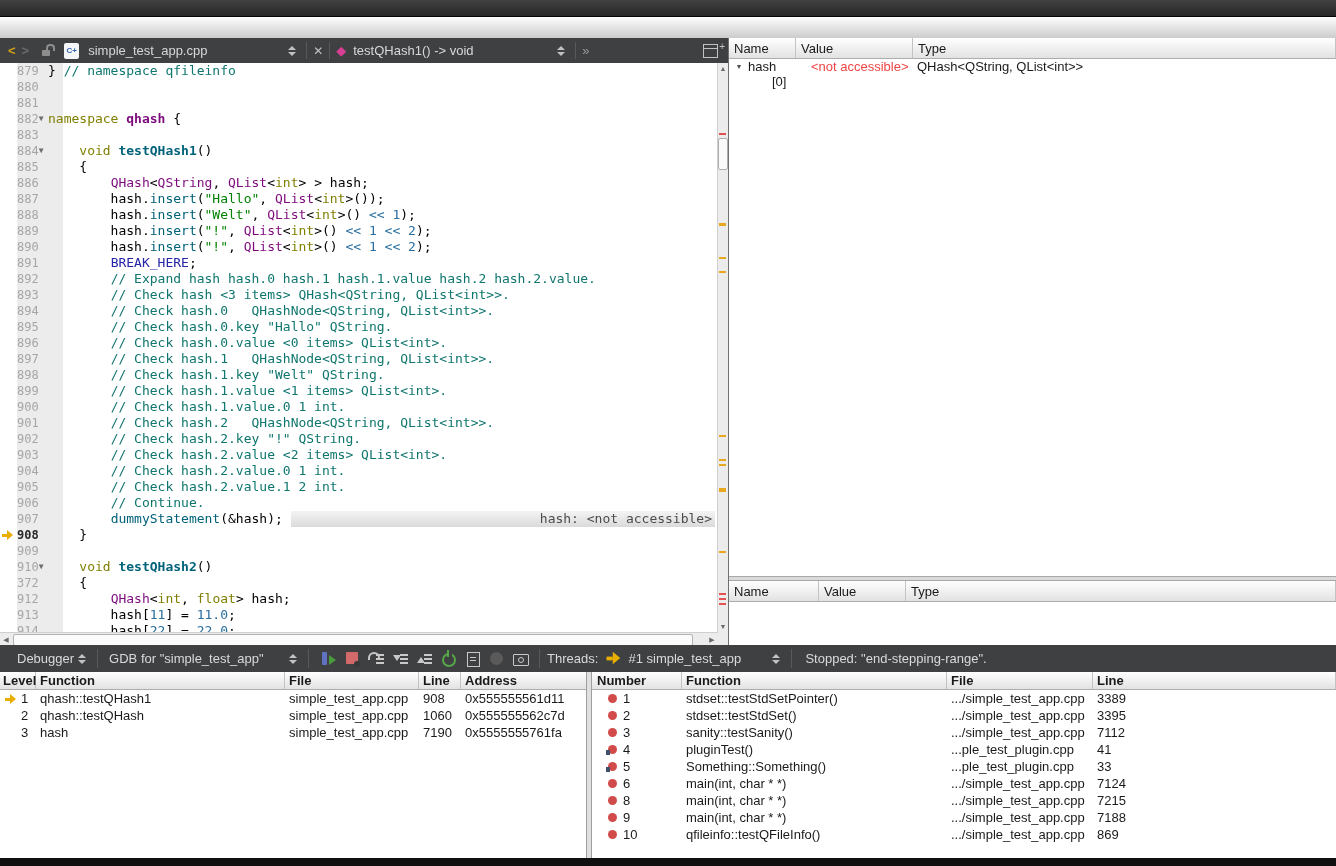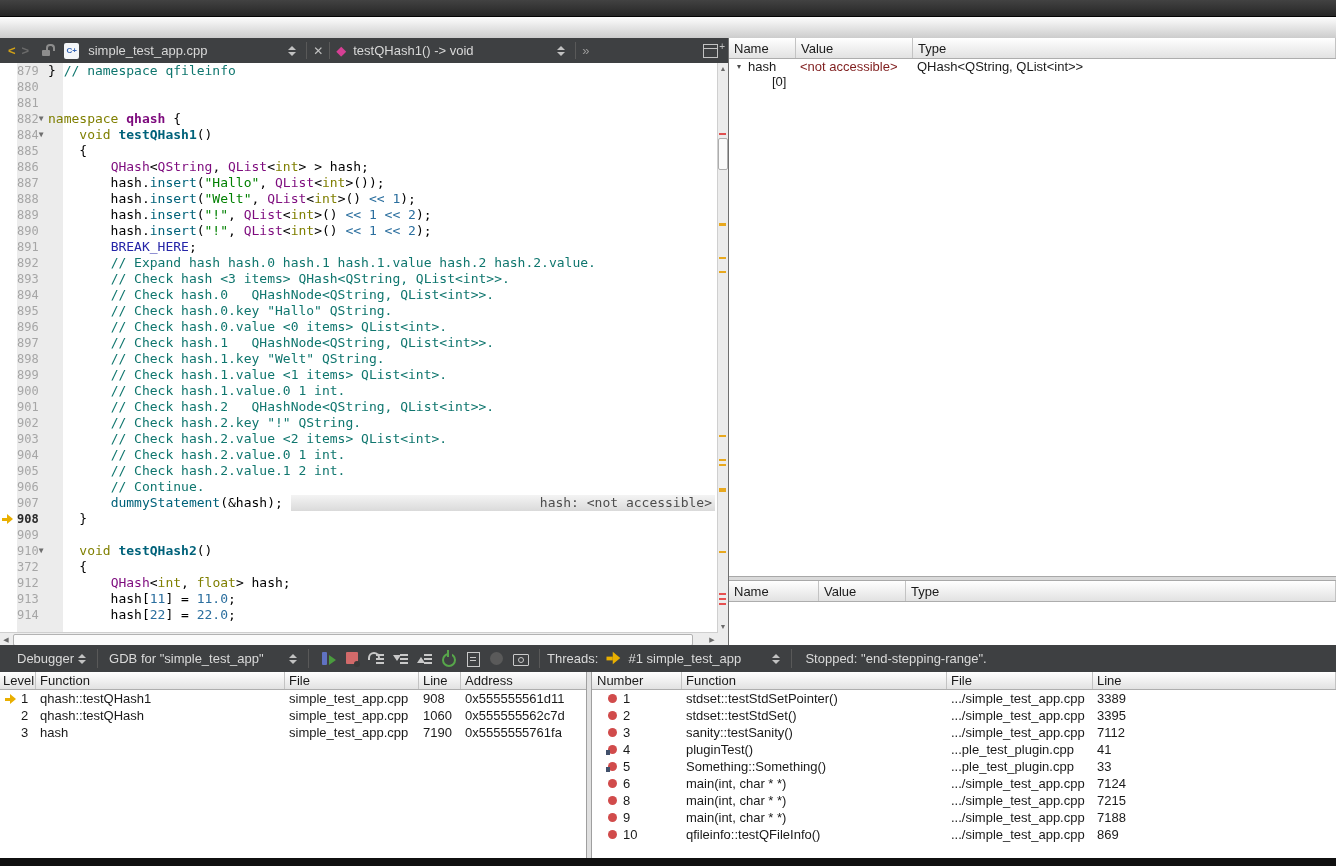--- a/index.html
+++ b/index.html
@@ -78,21 +78,21 @@
   
   .right-pane{position:absolute;left:728px;top:38px;width:608px;height:607px;border-left:1px solid #6f6f6f;background:#fff;box-sizing:border-box;}
   .grid-header{display:grid;height:20px;background:linear-gradient(#ffffff,#e2e2e2);border-bottom:1px solid #adadad;}
   .grid-header span{padding-left:5px;border-right:1px solid #c3c3c3;display:flex;align-items:center;}
   .locals-cols{grid-template-columns:67px 117px 1fr;}
   .watch-cols{grid-template-columns:90px 87px 1fr;}
   .lrow{display:grid;grid-template-columns:67px 117px 1fr;height:15px;align-items:center;}
   .lrow .ncell{display:flex;align-items:center;white-space:nowrap;}
   .lrow .exp{font-size:8px;color:#4a4a4a;margin-left:8px;margin-right:7px;}
   .lrow .vcell{padding-left:4px;white-space:nowrap;}
-  .lrow .vcell.err{color:#7f1d1d;}
+  .lrow .vcell.err{color:#ef4444;margin-left:11px;}
   .lrow .tcell{padding-left:4px;white-space:nowrap;}
   .splitterh{position:absolute;left:0;top:538px;width:100%;height:3px;background:#dadada;
              border-top:1px solid #a8a8a8;border-bottom:1px solid #a8a8a8;box-sizing:content-box;}
   .watch-head{position:absolute;left:0;top:543px;width:100%;}
 
   
   .dtoolbar{position:absolute;left:0;top:645px;width:1336px;height:27px;background:#3e4042;
             display:flex;align-items:center;color:#dadada;}
   .dtoolbar .sep{width:1px;height:19px;background:#595959;margin:0 7px;flex:none;}
   .dlabel{margin-left:17px;flex:none;}
@@ -118,21 +118,21 @@
   [data-name="restart-icon"]::after{content:'';position:absolute;left:9px;top:2px;width:3px;height:7px;background:#3e4042;border-left:2.5px solid #57a64a;}
   [data-name="log-icon"]::before{content:'';position:absolute;left:5px;top:4px;width:11px;height:13px;border:1px solid #c9c9c9;}
   [data-name="log-icon"]::after{content:'';position:absolute;left:8px;top:9px;width:6px;height:1px;background:#c9c9c9;box-shadow:0 3px 0 #c9c9c9;}
   [data-name="record-icon"]::before{content:'';position:absolute;left:4px;top:4px;width:13px;height:13px;background:#5a5a5a;border-radius:50%;}
   [data-name="snapshot-icon"]::before{content:'';position:absolute;left:3px;top:6px;width:14px;height:10px;border:1px solid #c9c9c9;border-radius:1px;}
   [data-name="snapshot-icon"]::after{content:'';position:absolute;left:8px;top:9px;width:4px;height:4px;border:1px solid #c9c9c9;border-radius:50%;}
   .yarrow.big{transform:scale(1.25);margin:0 8px 0 10px;}
 
   
   .bottom{position:absolute;left:0;top:672px;width:1336px;height:186px;background:#fff;}
-  .thead{display:grid;height:17px;background:linear-gradient(#ffffff,#e2e2e2);border-bottom:1px solid #aeaeae;}
+  .thead{display:grid;height:17px;background:linear-gradient(#ffffff,#e2e2e2);border-bottom:1px solid #aeaeae;font-weight:bold;}
   .thead span{padding-left:4px;border-right:1px solid #c3c3c3;display:flex;align-items:center;white-space:nowrap;}
   .trow{display:grid;height:17px;align-items:center;white-space:nowrap;}
   .stack-panel{position:absolute;left:0;top:0;width:588px;height:100%;overflow:hidden;}
   .stack-cols{grid-template-columns:36px 249px 134px 42px 1fr;}
   .trow .lvl{position:relative;padding-left:21px;}
   .trow .lvl .yarrow{position:absolute;left:3px;top:4px;}
   .trow .cell{padding-left:4px;overflow:hidden;}
   .bsplit{position:absolute;left:586px;top:0;width:4px;height:100%;background:#e0e0e0;
           border-left:1px solid #9f9f9f;border-right:1px solid #9f9f9f;}
   .bp-panel{position:absolute;left:592px;top:0;right:0;height:100%;overflow:hidden;}
@@ -175,20 +175,21 @@
       <span class="split-ic" data-name="split-editor-icon"></span>
     </div>
 
     <div class="code-wrap" data-name="code-editor">
       <div class="gutter-bg" data-name="line-number-gutter"></div>
       <div id="code-lines" data-name="code-lines">
           <div class="cl" data-name="code-line"><span class="mar" data-name="breakpoint-margin"></span><span class="gut" data-name="editor-gutter"><span class="ln" data-name="line-number">879</span><span class="fold" data-name="fold-marker-icon"></span></span><span class="txt" data-name="code-text"><span class="c-pl">} </span><span class="c-cm">// namespace qfileinfo</span></span></div>
           <div class="cl" data-name="code-line"><span class="mar" data-name="breakpoint-margin"></span><span class="gut" data-name="editor-gutter"><span class="ln" data-name="line-number">880</span><span class="fold" data-name="fold-marker-icon"></span></span><span class="txt" data-name="code-text"></span></div>
           <div class="cl" data-name="code-line"><span class="mar" data-name="breakpoint-margin"></span><span class="gut" data-name="editor-gutter"><span class="ln" data-name="line-number">881</span><span class="fold" data-name="fold-marker-icon"></span></span><span class="txt" data-name="code-text"></span></div>
           <div class="cl" data-name="code-line"><span class="mar" data-name="breakpoint-margin"></span><span class="gut" data-name="editor-gutter"><span class="ln" data-name="line-number">882</span><span class="fold" data-name="fold-marker-icon">▼</span></span><span class="txt" data-name="code-text"><span class="c-kw">namespace</span><span class="c-pl"> </span><span class="c-nsb">qhash</span><span class="c-pl"> {</span></span></div>
+          <div class="cl" data-name="code-line"><span class="mar" data-name="breakpoint-margin"></span><span class="gut" data-name="editor-gutter"><span class="ln" data-name="line-number">883</span><span class="fold" data-name="fold-marker-icon"></span></span><span class="txt" data-name="code-text"></span></div>
           <div class="cl" data-name="code-line"><span class="mar" data-name="breakpoint-margin"></span><span class="gut" data-name="editor-gutter"><span class="ln" data-name="line-number">884</span><span class="fold" data-name="fold-marker-icon">▼</span></span><span class="txt" data-name="code-text"><span class="c-pl">    </span><span class="c-kw">void</span><span class="c-pl"> </span><span class="c-fnb">testQHash1</span><span class="c-pl">()</span></span></div>
           <div class="cl" data-name="code-line"><span class="mar" data-name="breakpoint-margin"></span><span class="gut" data-name="editor-gutter"><span class="ln" data-name="line-number">885</span><span class="fold" data-name="fold-marker-icon"></span></span><span class="txt" data-name="code-text"><span class="c-pl">    {</span></span></div>
           <div class="cl" data-name="code-line"><span class="mar" data-name="breakpoint-margin"></span><span class="gut" data-name="editor-gutter"><span class="ln" data-name="line-number">886</span><span class="fold" data-name="fold-marker-icon"></span></span><span class="txt" data-name="code-text"><span class="c-pl">        </span><span class="c-ty">QHash</span><span class="c-pl">&lt;</span><span class="c-ty">QString</span><span class="c-pl">, </span><span class="c-ty">QList</span><span class="c-pl">&lt;</span><span class="c-kw">int</span><span class="c-pl">&gt; &gt; hash;</span></span></div>
           <div class="cl" data-name="code-line"><span class="mar" data-name="breakpoint-margin"></span><span class="gut" data-name="editor-gutter"><span class="ln" data-name="line-number">887</span><span class="fold" data-name="fold-marker-icon"></span></span><span class="txt" data-name="code-text"><span class="c-pl">        hash.</span><span class="c-fn">insert</span><span class="c-pl">(</span><span class="c-st">"Hallo"</span><span class="c-pl">, </span><span class="c-ty">QList</span><span class="c-pl">&lt;</span><span class="c-kw">int</span><span class="c-pl">&gt;());</span></span></div>
           <div class="cl" data-name="code-line"><span class="mar" data-name="breakpoint-margin"></span><span class="gut" data-name="editor-gutter"><span class="ln" data-name="line-number">888</span><span class="fold" data-name="fold-marker-icon"></span></span><span class="txt" data-name="code-text"><span class="c-pl">        hash.</span><span class="c-fn">insert</span><span class="c-pl">(</span><span class="c-st">"Welt"</span><span class="c-pl">, </span><span class="c-ty">QList</span><span class="c-pl">&lt;</span><span class="c-kw">int</span><span class="c-pl">&gt;() </span><span class="c-op">&lt;&lt;</span><span class="c-pl"> </span><span class="c-nu">1</span><span class="c-pl">);</span></span></div>
           <div class="cl" data-name="code-line"><span class="mar" data-name="breakpoint-margin"></span><span class="gut" data-name="editor-gutter"><span class="ln" data-name="line-number">889</span><span class="fold" data-name="fold-marker-icon"></span></span><span class="txt" data-name="code-text"><span class="c-pl">        hash.</span><span class="c-fn">insert</span><span class="c-pl">(</span><span class="c-st">"!"</span><span class="c-pl">, </span><span class="c-ty">QList</span><span class="c-pl">&lt;</span><span class="c-kw">int</span><span class="c-pl">&gt;() </span><span class="c-op">&lt;&lt;</span><span class="c-pl"> </span><span class="c-nu">1</span><span class="c-pl"> </span><span class="c-op">&lt;&lt;</span><span class="c-pl"> </span><span class="c-nu">2</span><span class="c-pl">);</span></span></div>
           <div class="cl" data-name="code-line"><span class="mar" data-name="breakpoint-margin"></span><span class="gut" data-name="editor-gutter"><span class="ln" data-name="line-number">890</span><span class="fold" data-name="fold-marker-icon"></span></span><span class="txt" data-name="code-text"><span class="c-pl">        hash.</span><span class="c-fn">insert</span><span class="c-pl">(</span><span class="c-st">"!"</span><span class="c-pl">, </span><span class="c-ty">QList</span><span class="c-pl">&lt;</span><span class="c-kw">int</span><span class="c-pl">&gt;() </span><span class="c-op">&lt;&lt;</span><span class="c-pl"> </span><span class="c-nu">1</span><span class="c-pl"> </span><span class="c-op">&lt;&lt;</span><span class="c-pl"> </span><span class="c-nu">2</span><span class="c-pl">);</span></span></div>
           <div class="cl" data-name="code-line"><span class="mar" data-name="breakpoint-margin"></span><span class="gut" data-name="editor-gutter"><span class="ln" data-name="line-number">891</span><span class="fold" data-name="fold-marker-icon"></span></span><span class="txt" data-name="code-text"><span class="c-pl">        </span><span class="c-mc">BREAK_HERE</span><span class="c-pl">;</span></span></div>
           <div class="cl" data-name="code-line"><span class="mar" data-name="breakpoint-margin"></span><span class="gut" data-name="editor-gutter"><span class="ln" data-name="line-number">892</span><span class="fold" data-name="fold-marker-icon"></span></span><span class="txt" data-name="code-text"><span class="c-pl">        </span><span class="c-cm">// Expand hash hash.0 hash.1 hash.1.value hash.2 hash.2.value.</span></span></div>
           <div class="cl" data-name="code-line"><span class="mar" data-name="breakpoint-margin"></span><span class="gut" data-name="editor-gutter"><span class="ln" data-name="line-number">893</span><span class="fold" data-name="fold-marker-icon"></span></span><span class="txt" data-name="code-text"><span class="c-pl">        </span><span class="c-cm">// Check hash &lt;3 items&gt; QHash&lt;QString, QList&lt;int&gt;&gt;.</span></span></div>

